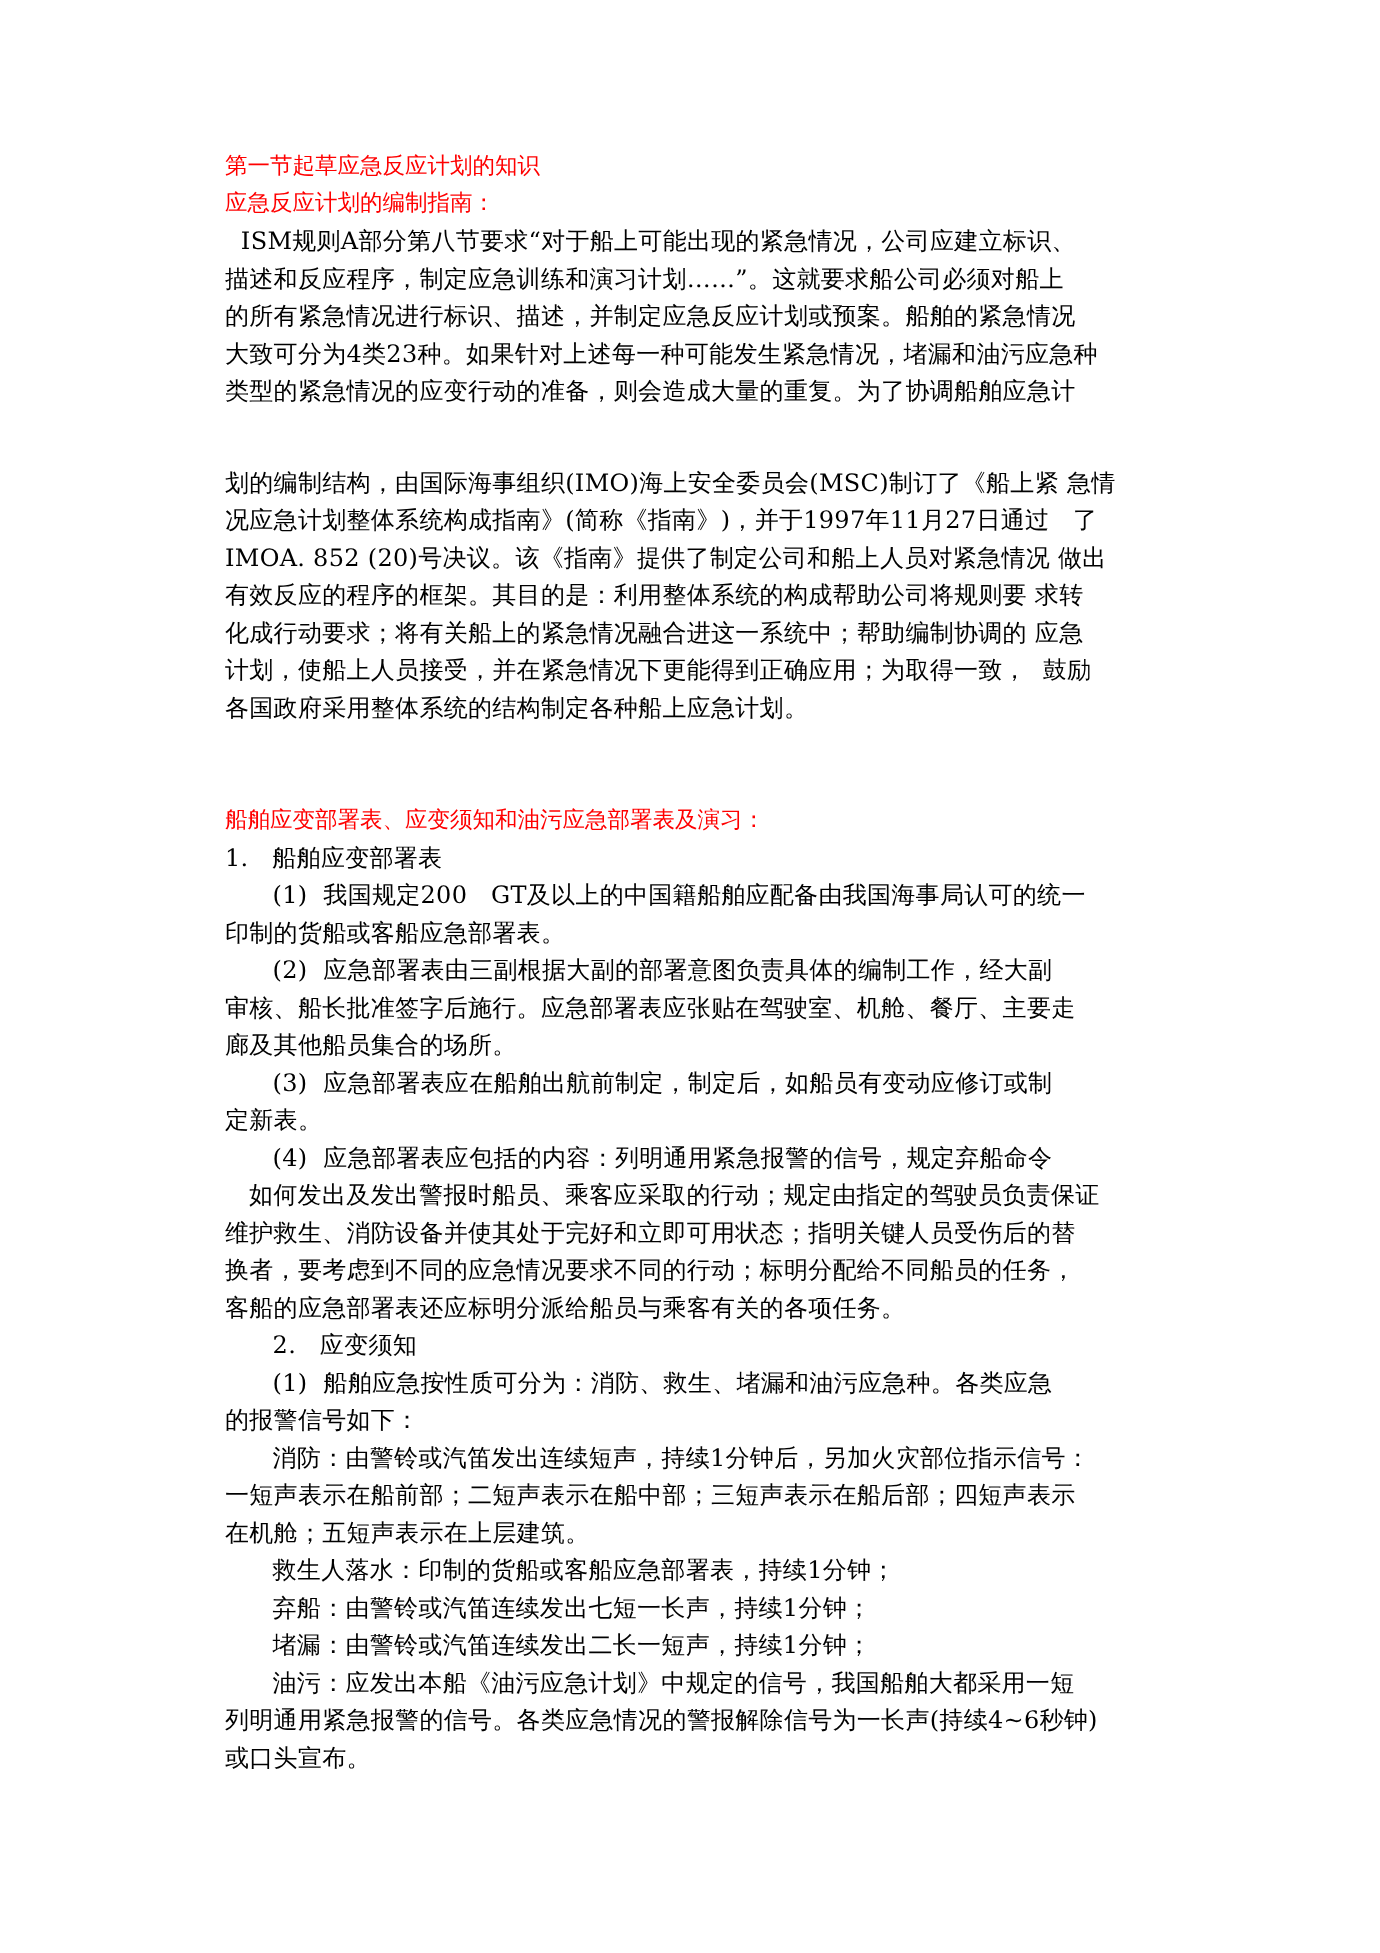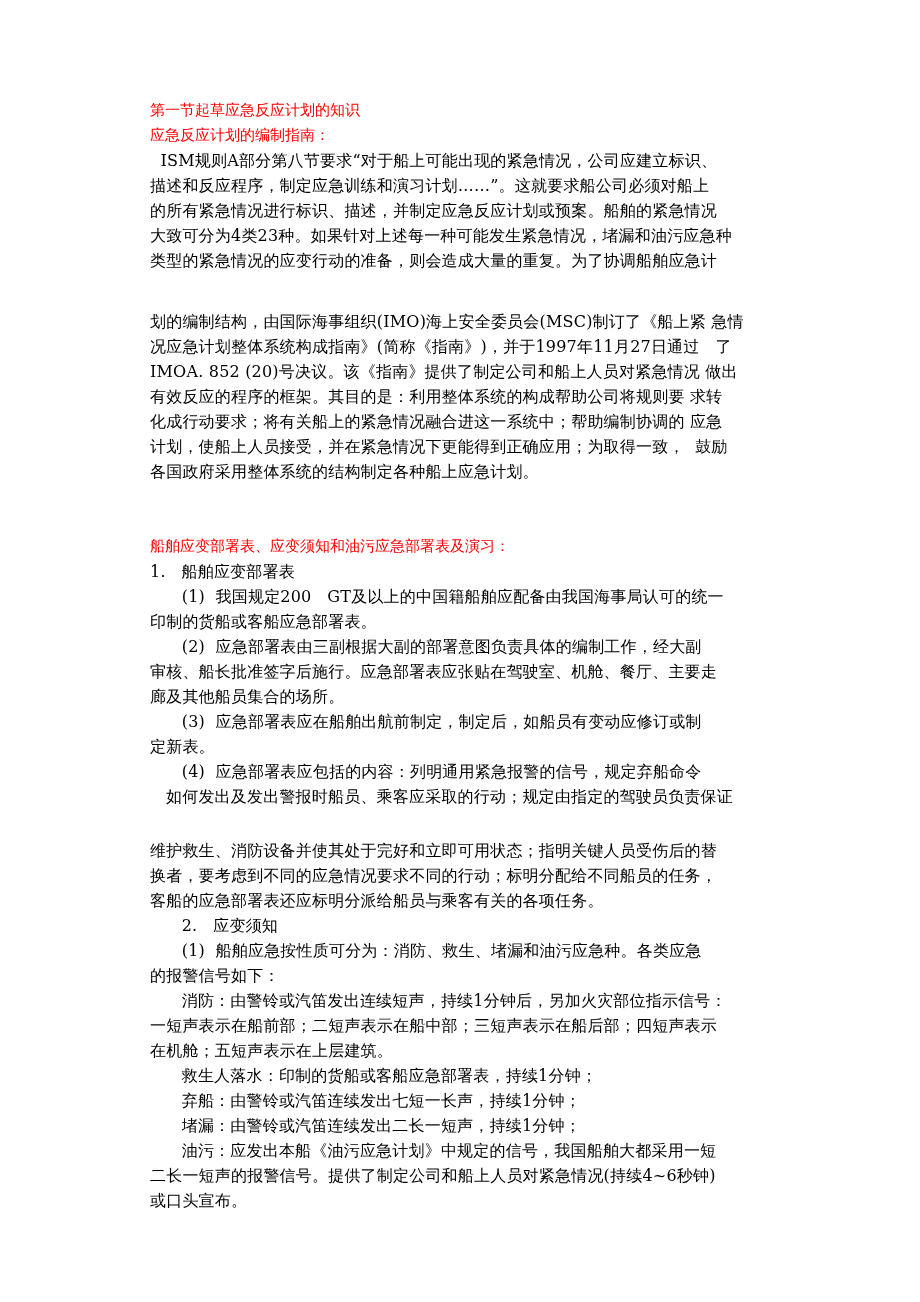--- a/index.html
+++ b/index.html
@@ -71,31 +71,31 @@
       <div class="line" style="white-space: pre;">1.   船舶应变部署表</div>
       <div class="line" style="white-space: pre;">      (1)  我国规定200   GT及以上的中国籍船舶应配备由我国海事局认可的统一</div>
       <div class="line" style="white-space: pre;">印制的货船或客船应急部署表。</div>
       <div class="line" style="white-space: pre;">      (2)  应急部署表由三副根据大副的部署意图负责具体的编制工作，经大副</div>
       <div class="line" style="white-space: pre;">审核、船长批准签字后施行。应急部署表应张贴在驾驶室、机舱、餐厅、主要走</div>
       <div class="line" style="white-space: pre;">廊及其他船员集合的场所。</div>
       <div class="line" style="white-space: pre;">      (3)  应急部署表应在船舶出航前制定，制定后，如船员有变动应修订或制</div>
       <div class="line" style="white-space: pre;">定新表。</div>
       <div class="line" style="white-space: pre;">      (4)  应急部署表应包括的内容：列明通用紧急报警的信号，规定弃船命令</div>
       <div class="line" style="white-space: pre; margin-left: 16px;">如何发出及发出警报时船员、乘客应采取的行动；规定由指定的驾驶员负责保证</div>
-      <div class="line" style="white-space: pre; margin-top: 29px;">维护救生、消防设备并使其处于完好和立即可用状态；指明关键人员受伤后的替</div>
+      <div class="line" style="white-space: pre;">维护救生、消防设备并使其处于完好和立即可用状态；指明关键人员受伤后的替</div>
       <div class="line" style="white-space: pre;">换者，要考虑到不同的应急情况要求不同的行动；标明分配给不同船员的任务，</div>
       <div class="line" style="white-space: pre;">客船的应急部署表还应标明分派给船员与乘客有关的各项任务。</div>
       <div class="line" style="white-space: pre;">      2.   应变须知</div>
       <div class="line" style="white-space: pre;">      (1)  船舶应急按性质可分为：消防、救生、堵漏和油污应急种。各类应急</div>
       <div class="line" style="white-space: pre;">的报警信号如下：</div>
       <div class="line" style="white-space: pre;">      消防：由警铃或汽笛发出连续短声，持续1分钟后，另加火灾部位指示信号：</div>
       <div class="line" style="white-space: pre;">一短声表示在船前部；二短声表示在船中部；三短声表示在船后部；四短声表示</div>
       <div class="line" style="white-space: pre;">在机舱；五短声表示在上层建筑。</div>
       <div class="line" style="white-space: pre;">      救生人落水：印制的货船或客船应急部署表，持续1分钟；</div>
       <div class="line" style="white-space: pre;">      弃船：由警铃或汽笛连续发出七短一长声，持续1分钟；</div>
       <div class="line" style="white-space: pre;">      堵漏：由警铃或汽笛连续发出二长一短声，持续1分钟；</div>
       <div class="line" style="white-space: pre;">      油污：应发出本船《油污应急计划》中规定的信号，我国船舶大都采用一短</div>
-      <div class="line" style="white-space: pre;">二长一短声的报警信号。提供了制定公司和船上人员对紧急情况(持续4~6秒钟)</div>
+      <div class="line" style="white-space: pre;">列明通用紧急报警的信号。各类应急情况的警报解除信号为一长声(持续4~6秒钟)</div>
       <div class="line" style="white-space: pre;">或口头宣布。</div>
     </div>
   </div>
 
 </div>
 
 </body></html>

